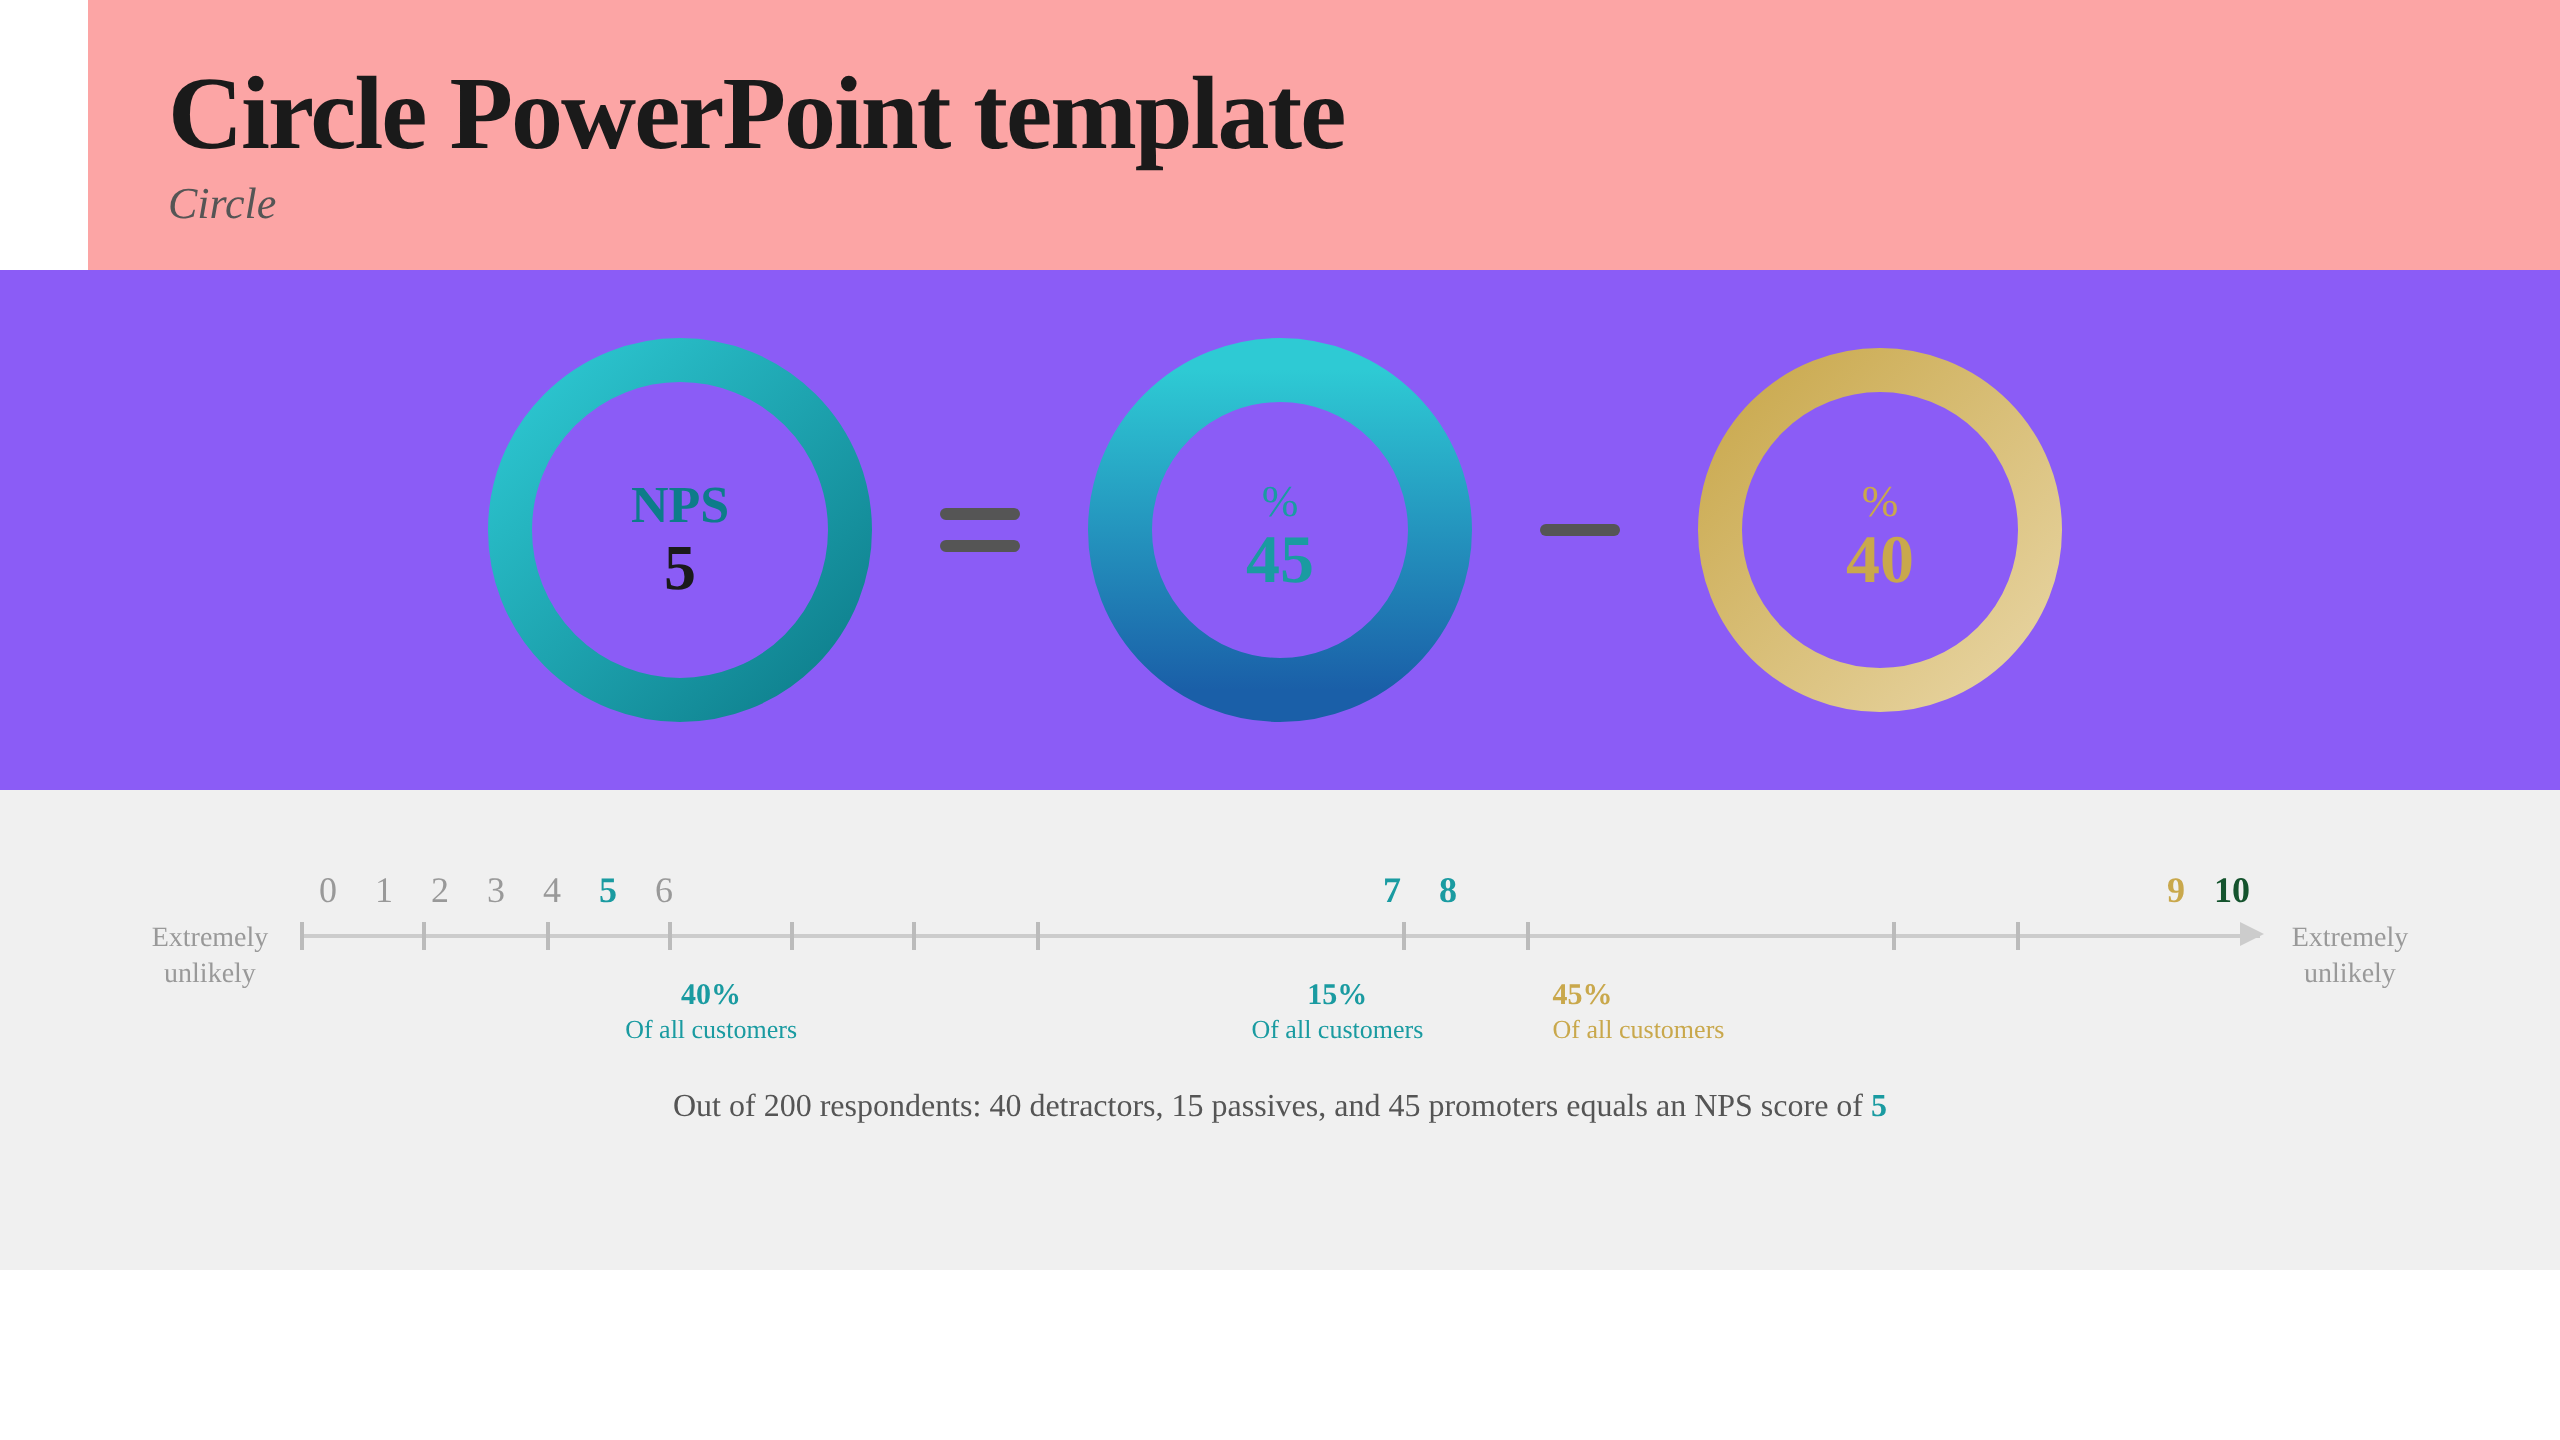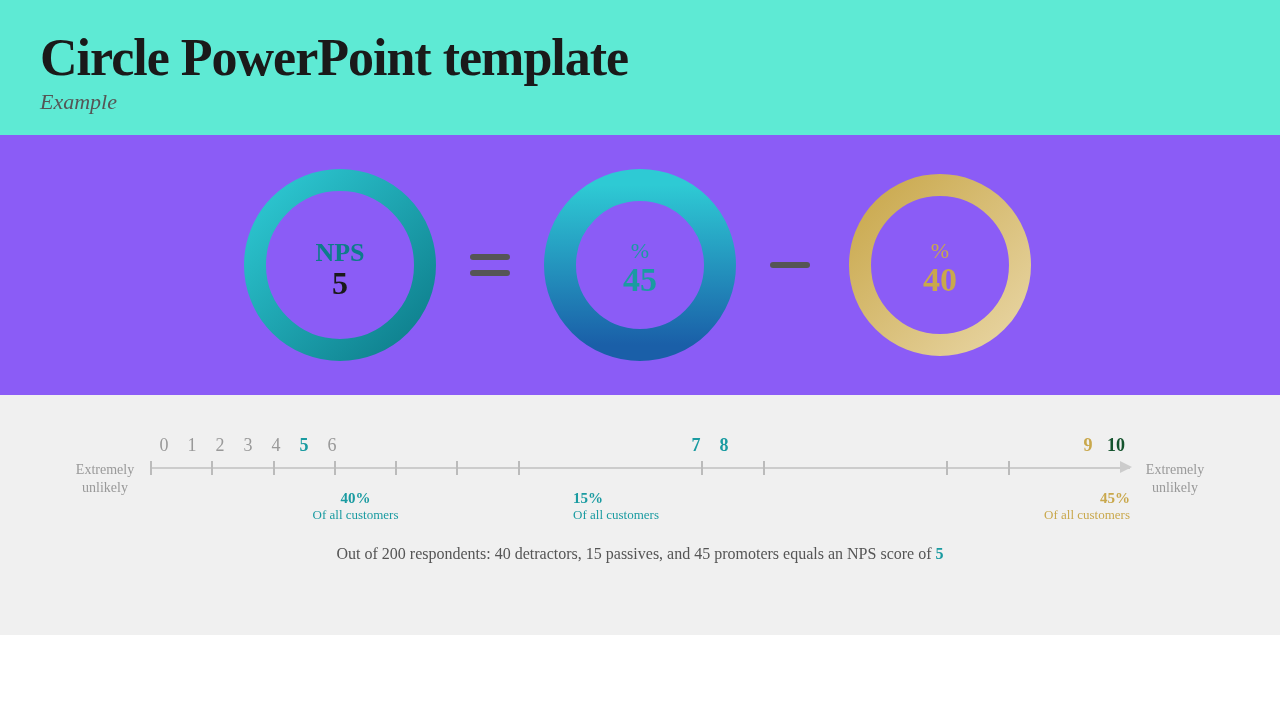--- a/index.html
+++ b/index.html
@@ -6,22 +6,23 @@
     body {
       font-family: 'Georgia', serif;
       background: #ffffff;
       width: 1280px;
       height: 720px;
       overflow: hidden;
       position: relative;
     }
 
     .top-section {
-      background: #5eead4;
+      background: #fca5a5;
       padding: 28px 40px 20px 40px;
+      margin-left: 44px;
     }
 
     .page-title {
       font-size: 52px;
       font-weight: 700;
       color: #1a1a1a;
       font-family: 'Georgia', serif;
       letter-spacing: -1px;
     }
 
@@ -127,21 +128,21 @@
     .footer-note .highlight {
       color: #1a9ba1;
       font-weight: 600;
     }
   </style>
 </head>
 <body>
 
 <div class="top-section">
   <div class="page-title">Circle PowerPoint template</div>
-  <div class="page-subtitle">Example</div>
+  <div class="page-subtitle">Circle</div>
 </div>
 
 <div class="circles-section">
 
   <div class="circle-container">
     <svg class="circle-svg" viewBox="0 0 200 200">
       <defs>
         <linearGradient id="grad1" x1="0%" y1="0%" x2="100%" y2="100%">
           <stop offset="0%" style="stop-color:#2ecad4;stop-opacity:1"></stop>
           <stop offset="100%" style="stop-color:#0d7c8a;stop-opacity:1"></stop>
@@ -234,25 +235,25 @@
           <div style="position:absolute;top:-6px;left:87.5%;width:2px;height:14px;background:#bbb;"></div>
           <div style="position:absolute;top:-6px;right:-2px;width:0;height:0;border-top:6px solid transparent;border-bottom:6px solid transparent;border-left:12px solid #ccc;"></div>
         </div>
       </div>
 
       <div style="display:flex; margin-top:14px; width:100%;gap:12px;">
         <div style="width:43%; text-align:center;">
           <div style="font-size:15px;font-weight:600;color:#1a9ba1;">40%</div>
           <div style="font-size:13px;color:#1a9ba1;">Of all customers</div>
         </div>
-        <div style="width:20%; text-align:left;">
+        <div style="width:20%; text-align:center;">
           <div style="font-size:15px;font-weight:600;color:#1a9ba1;">15%</div>
           <div style="font-size:13px;color:#1a9ba1;">Of all customers</div>
         </div>
-        <div style="width:37%; text-align:right;">
+        <div style="width:37%; text-align:left;">
           <div style="font-size:15px;font-weight:600;color:#c9a84c;">45%</div>
           <div style="font-size:13px;color:#c9a84c;">Of all customers</div>
         </div>
       </div>
 
     </div>
 
     <div class="extreme-right">
       <span>Extremely</span><br>
       <span>unlikely</span>

